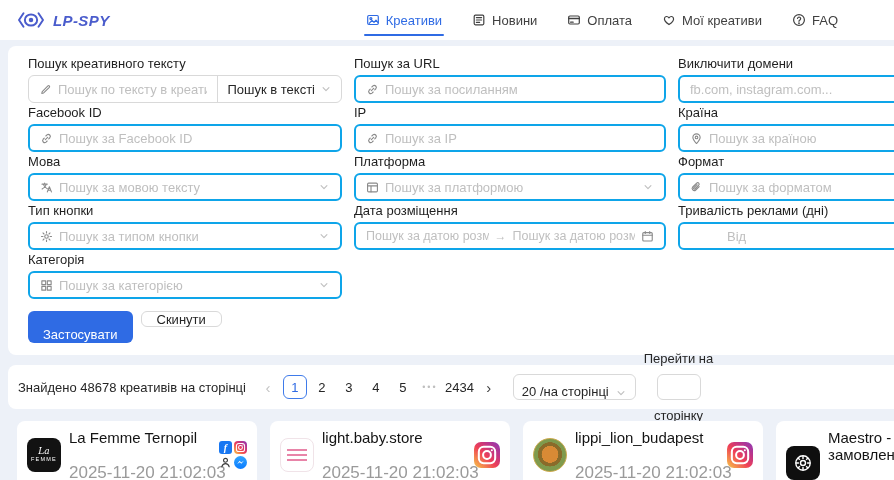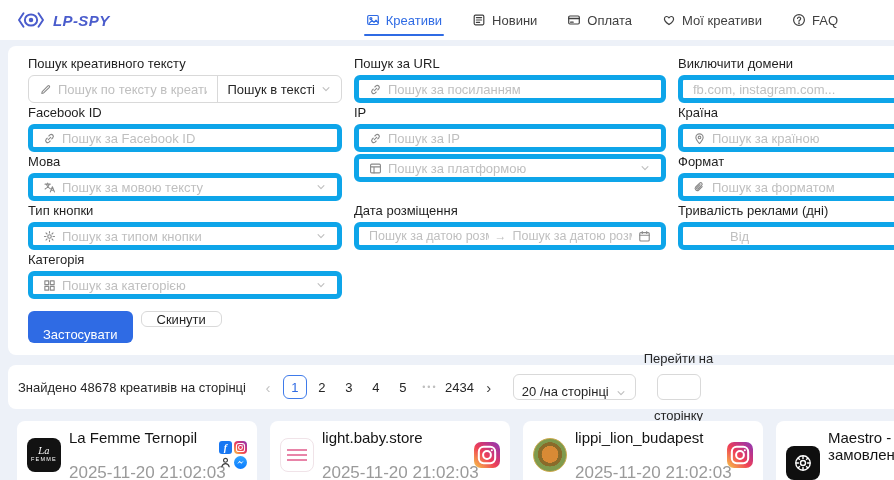--- a/index.html
+++ b/index.html
@@ -22,21 +22,21 @@
   .nav-item.active::after { content:""; position:absolute; left:-2px; right:-2px; bottom:4px; height:2px; background:#2f6be4; border-radius:2px; }
   .i14 { width:14px; height:14px; display:inline-block; flex:none; }
   .i13 { width:13px; height:13px; display:inline-block; flex:none; }
   .i12 { width:12px; height:12px; display:inline-block; flex:none; }
 
   
   .filter-card { margin:6px 0 0 8px; width:1010px; background:#fff; border-radius:8px; padding:10px 20px 12px; }
   .fgrid { display:grid; grid-template-columns:314px 312px 330px; column-gap:12px; row-gap:2px; }
   .field { }
   .f-label { font-size:13px; line-height:16px; color:#1f1f1f; margin-bottom:3px; }
-  .control { height:28px; border:5px solid #0ea5e9; border-radius:6px; background:#fff; display:flex; align-items:center; gap:6px; padding:0 10px; }
+  .control { height:28px; border:2px solid #0ea5e9; border-radius:6px; background:#fff; display:flex; align-items:center; gap:6px; padding:0 10px; }
   .control input { border:none; outline:none; flex:1; min-width:0; font-size:13px; color:#262626; background:transparent; font-family:inherit; }
   .control input::placeholder, .group input::placeholder { color:#bfbfbf; }
   .ficon { width:13px; height:13px; color:#8a8a8a; flex:none; display:inline-block; }
   .chev { width:12px; height:12px; color:#bfbfbf; flex:none; display:inline-block; }
   .group { height:28px; border:1px solid #d9d9d9; border-radius:6px; background:#fff; display:flex; align-items:stretch; }
   .g-input { flex:1; display:flex; align-items:center; gap:6px; padding:0 10px; min-width:0; }
   .g-input input { border:none; outline:none; flex:1; min-width:0; font-size:13px; background:transparent; font-family:inherit; }
   .g-addon { border-left:1px solid #d9d9d9; display:flex; align-items:center; gap:5px; padding:0 9px; font-size:13px; color:#262626; white-space:nowrap; cursor:pointer; }
   .range input { font-size:12.5px; }
   .range-arrow { color:#bfbfbf; font-size:12px; flex:none; }
@@ -225,20 +225,21 @@
                 <path d="M7.9 11.7 L10.1 6.2 L12.3 11.7 M8.6 10 h3"></path>
               </svg></span>
           <input placeholder="Пошук за мовою тексту" style="">
           <span class="chev"><svg viewBox="0 0 14 14" fill="none" stroke="currentColor" stroke-width="1.3" stroke-linecap="round" stroke-linejoin="round" width="100%" height="100%">
                 <path d="M3.6 5.4 L7 8.8 L10.4 5.4"></path>
               </svg></span>
         </div>
       </div>
 
       <div class="field">
+        <div class="f-label">Платформа</div>
         <div class="control">
           <span class="ficon"><svg viewBox="0 0 14 14" fill="none" stroke="currentColor" stroke-width="1.2" stroke-linecap="round" stroke-linejoin="round" width="100%" height="100%">
                 <rect x="1.7" y="2.3" width="10.6" height="9.4" rx="1.2"></rect>
                 <path d="M1.7 5.3 h10.6 M5.4 5.3 V11.7"></path>
               </svg></span>
           <input placeholder="Пошук за платформою" style="">
           <span class="chev"><svg viewBox="0 0 14 14" fill="none" stroke="currentColor" stroke-width="1.3" stroke-linecap="round" stroke-linejoin="round" width="100%" height="100%">
                 <path d="M3.6 5.4 L7 8.8 L10.4 5.4"></path>
               </svg></span>
         </div>

